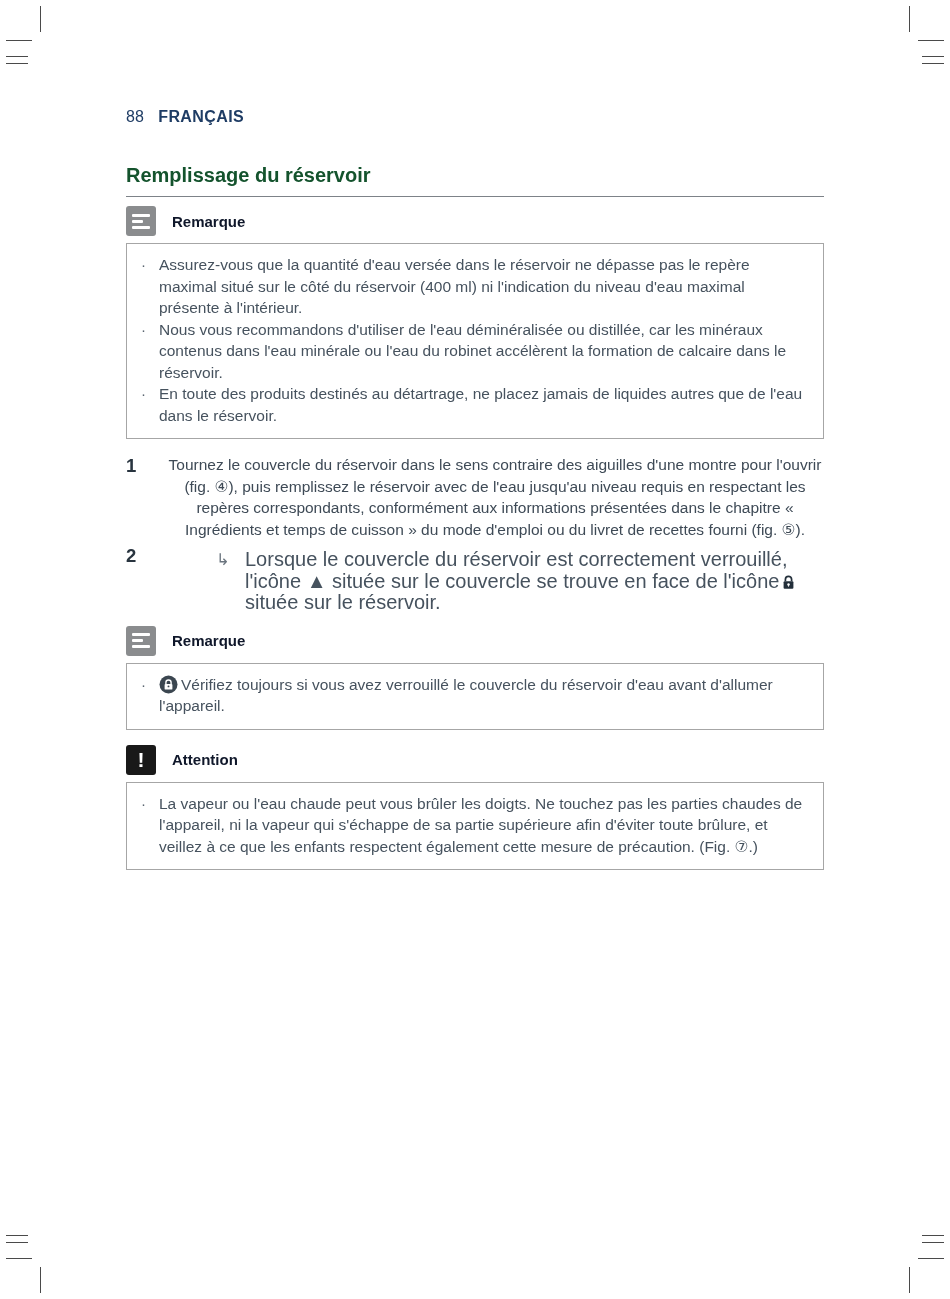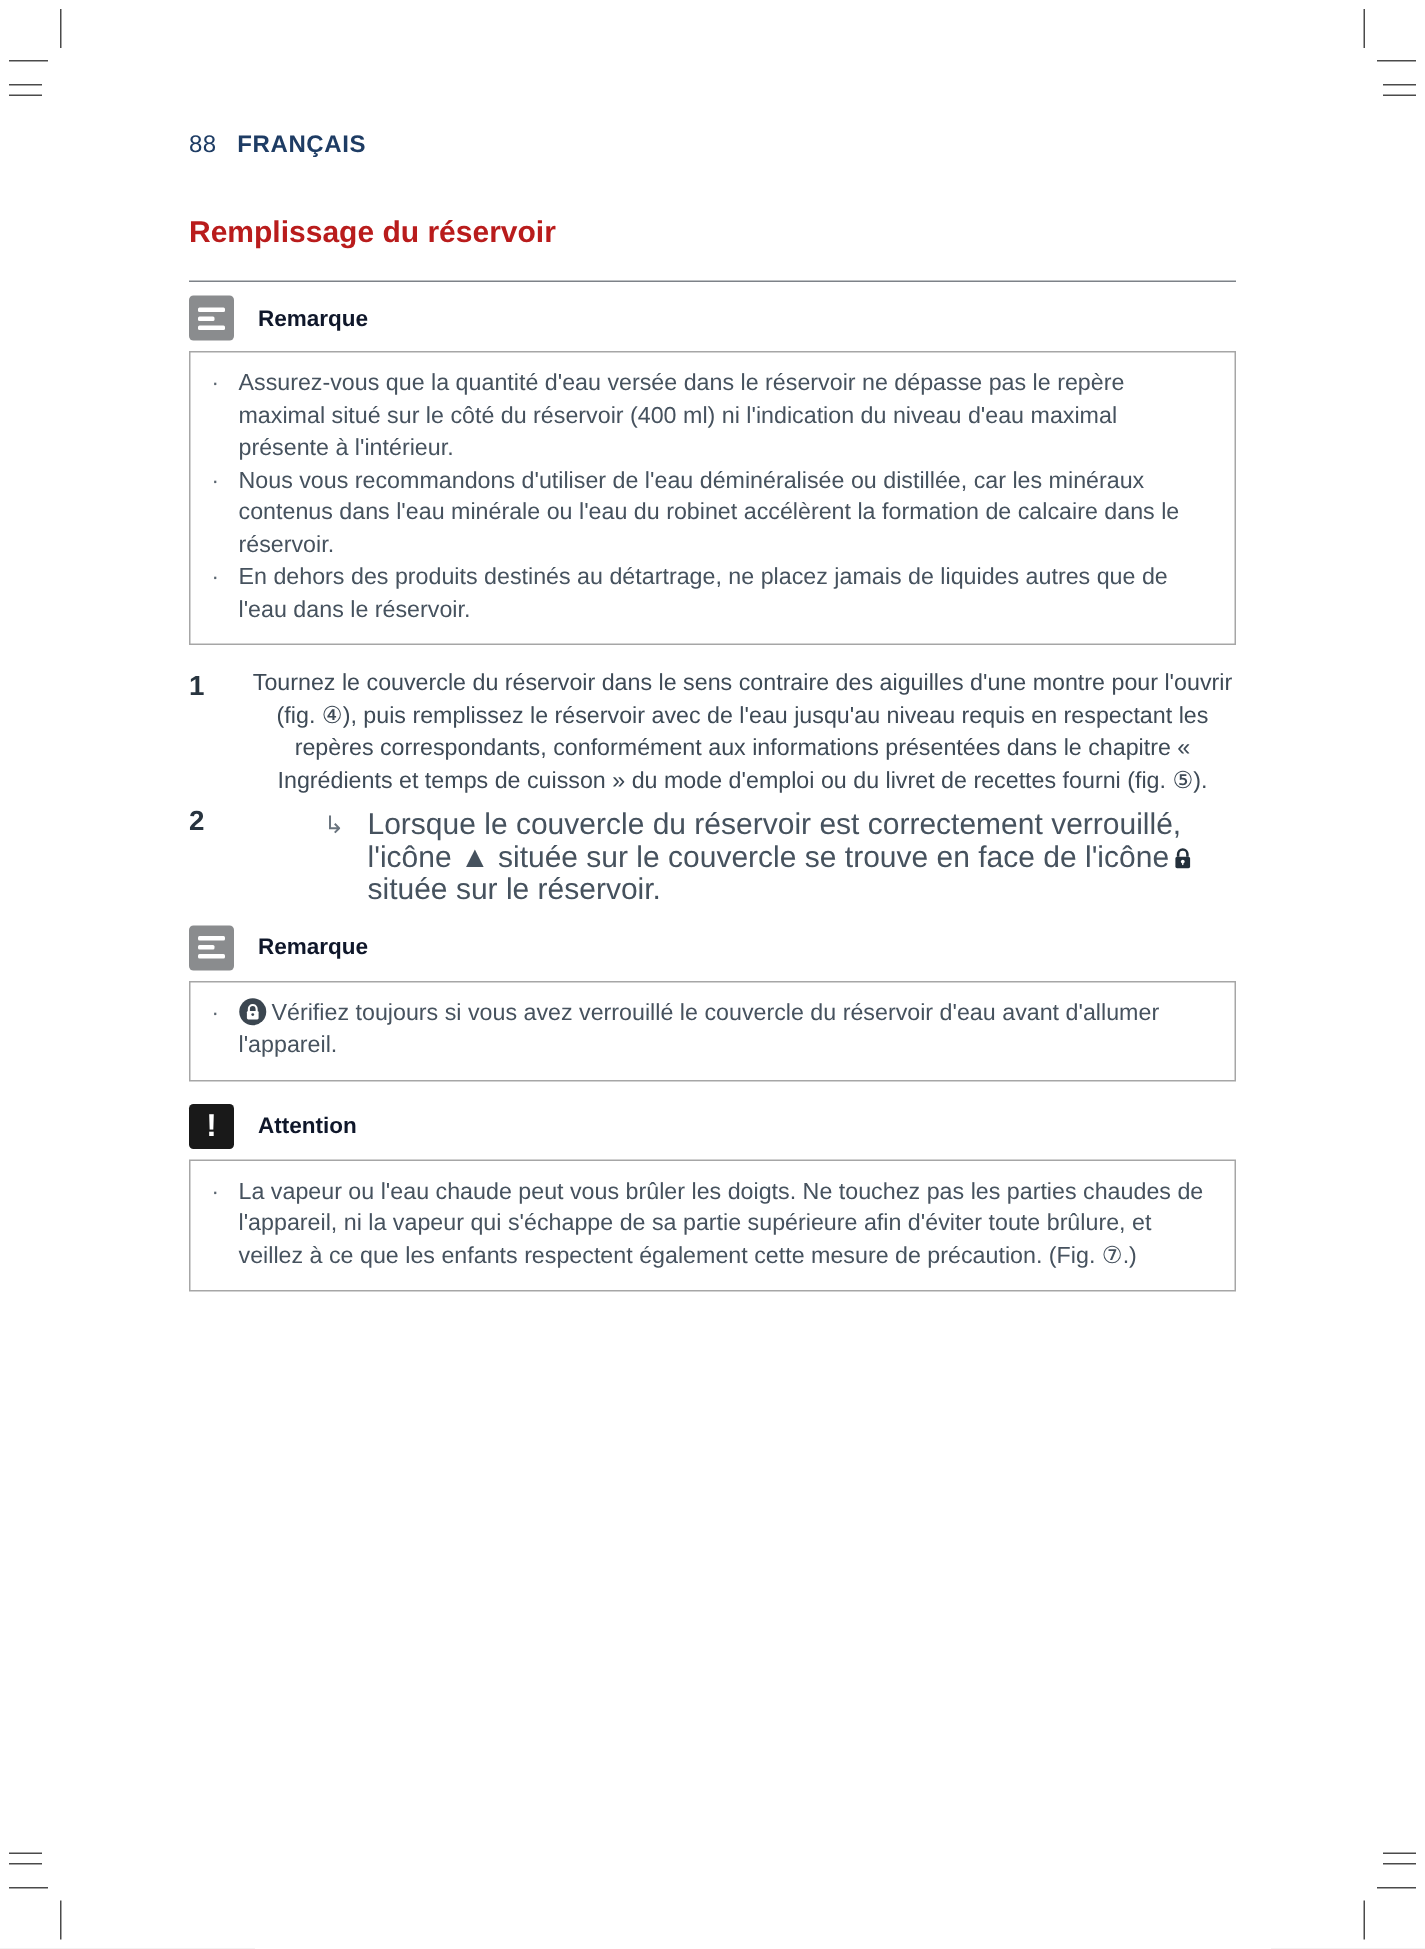--- a/index.html
+++ b/index.html
@@ -17,33 +17,33 @@
   
   .crop { position: absolute; background: #4a4a4a; }
   .crop.v { width: 1px; height: 26px; }
   .crop.h { width: 26px; height: 1px; }
   .crop.hs { width: 22px; height: 1px; }
 
   
   .content {
     position: absolute;
     left: 126px;
-    top: 88px;
+    top: 108px;
     width: 698px;
   }
   .page-header { margin-bottom: 38px; font-size: 16px; color: #1e3c64; }
   .page-num { font-weight: 400; margin-right: 14px; letter-spacing: 0.2px; }
   .page-lang { font-weight: 700; letter-spacing: 0.4px; }
 
   .section-title {
     margin: 0 0 9px 0;
-    padding-bottom: 20px;
+    padding-bottom: 9px;
     font-size: 20px;
     font-weight: 700;
-    color: #b91c1c;
+    color: #14532d;
     border-bottom: 1px solid #7d8288;
   }
   .section-title.second { margin-top: 30px; }
 
   
   .callout-header { display: flex; align-items: center; margin: 4px 0 7px 0; }
   .callout-label { font-size: 15px; font-weight: 700; color: #0f172a; margin-left: 16px; }
 
   .sq-icon {
     width: 30px; height: 30px; border-radius: 3px;
@@ -138,21 +138,21 @@
       <div class="bullet-item">
         <span class="bullet-dot">·</span>
         <span class="bullet-text">Assurez-vous que la quantité d'eau versée dans le réservoir ne dépasse pas le repère maximal situé sur le côté du réservoir (400 ml) ni l'indication du niveau d'eau maximal présente à l'intérieur.</span>
       </div>
       <div class="bullet-item">
         <span class="bullet-dot">·</span>
         <span class="bullet-text">Nous vous recommandons d'utiliser de l'eau déminéralisée ou distillée, car les minéraux contenus dans l'eau minérale ou l'eau du robinet accélèrent la formation de calcaire dans le réservoir.</span>
       </div>
       <div class="bullet-item">
         <span class="bullet-dot">·</span>
-        <span class="bullet-text">En dehors des produits destinés au détartrage, ne placez jamais de liquides autres que de l'eau dans le réservoir.</span>
+        <span class="bullet-text">En toute des produits destinés au détartrage, ne placez jamais de liquides autres que de l'eau dans le réservoir.</span>
       </div>
     </div>
 
     <div class="steps">
       <div class="step">
         <span class="step-num">1</span>
         <div class="step-body">
           <p class="step-text">Tournez le couvercle du réservoir dans le sens contraire des aiguilles d'une montre pour l'ouvrir (fig. ④), puis remplissez le réservoir avec de l'eau jusqu'au niveau requis en respectant les repères correspondants, conformément aux informations présentées dans le chapitre « Ingrédients et temps de cuisson » du mode d'emploi ou du livret de recettes fourni (fig. ⑤).</p>
         </div>
       </div>

